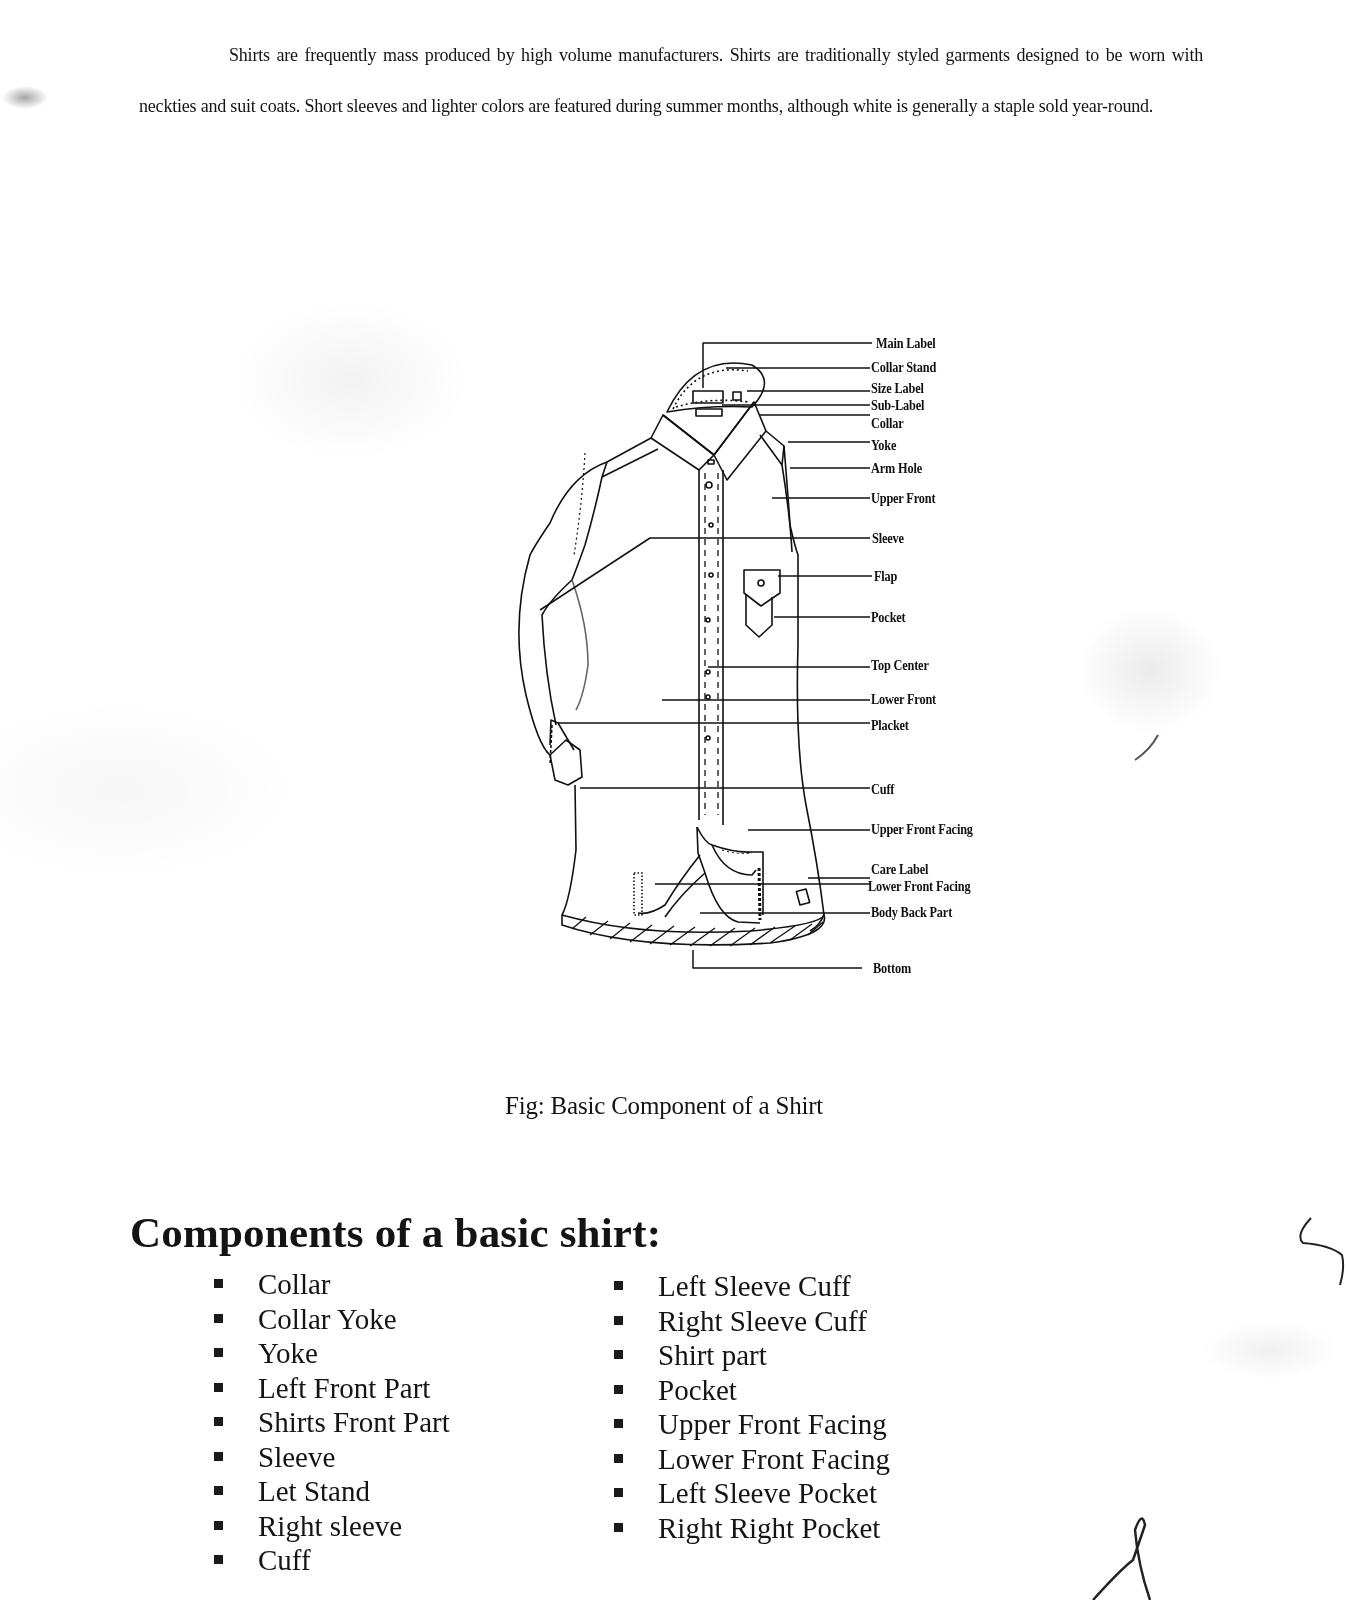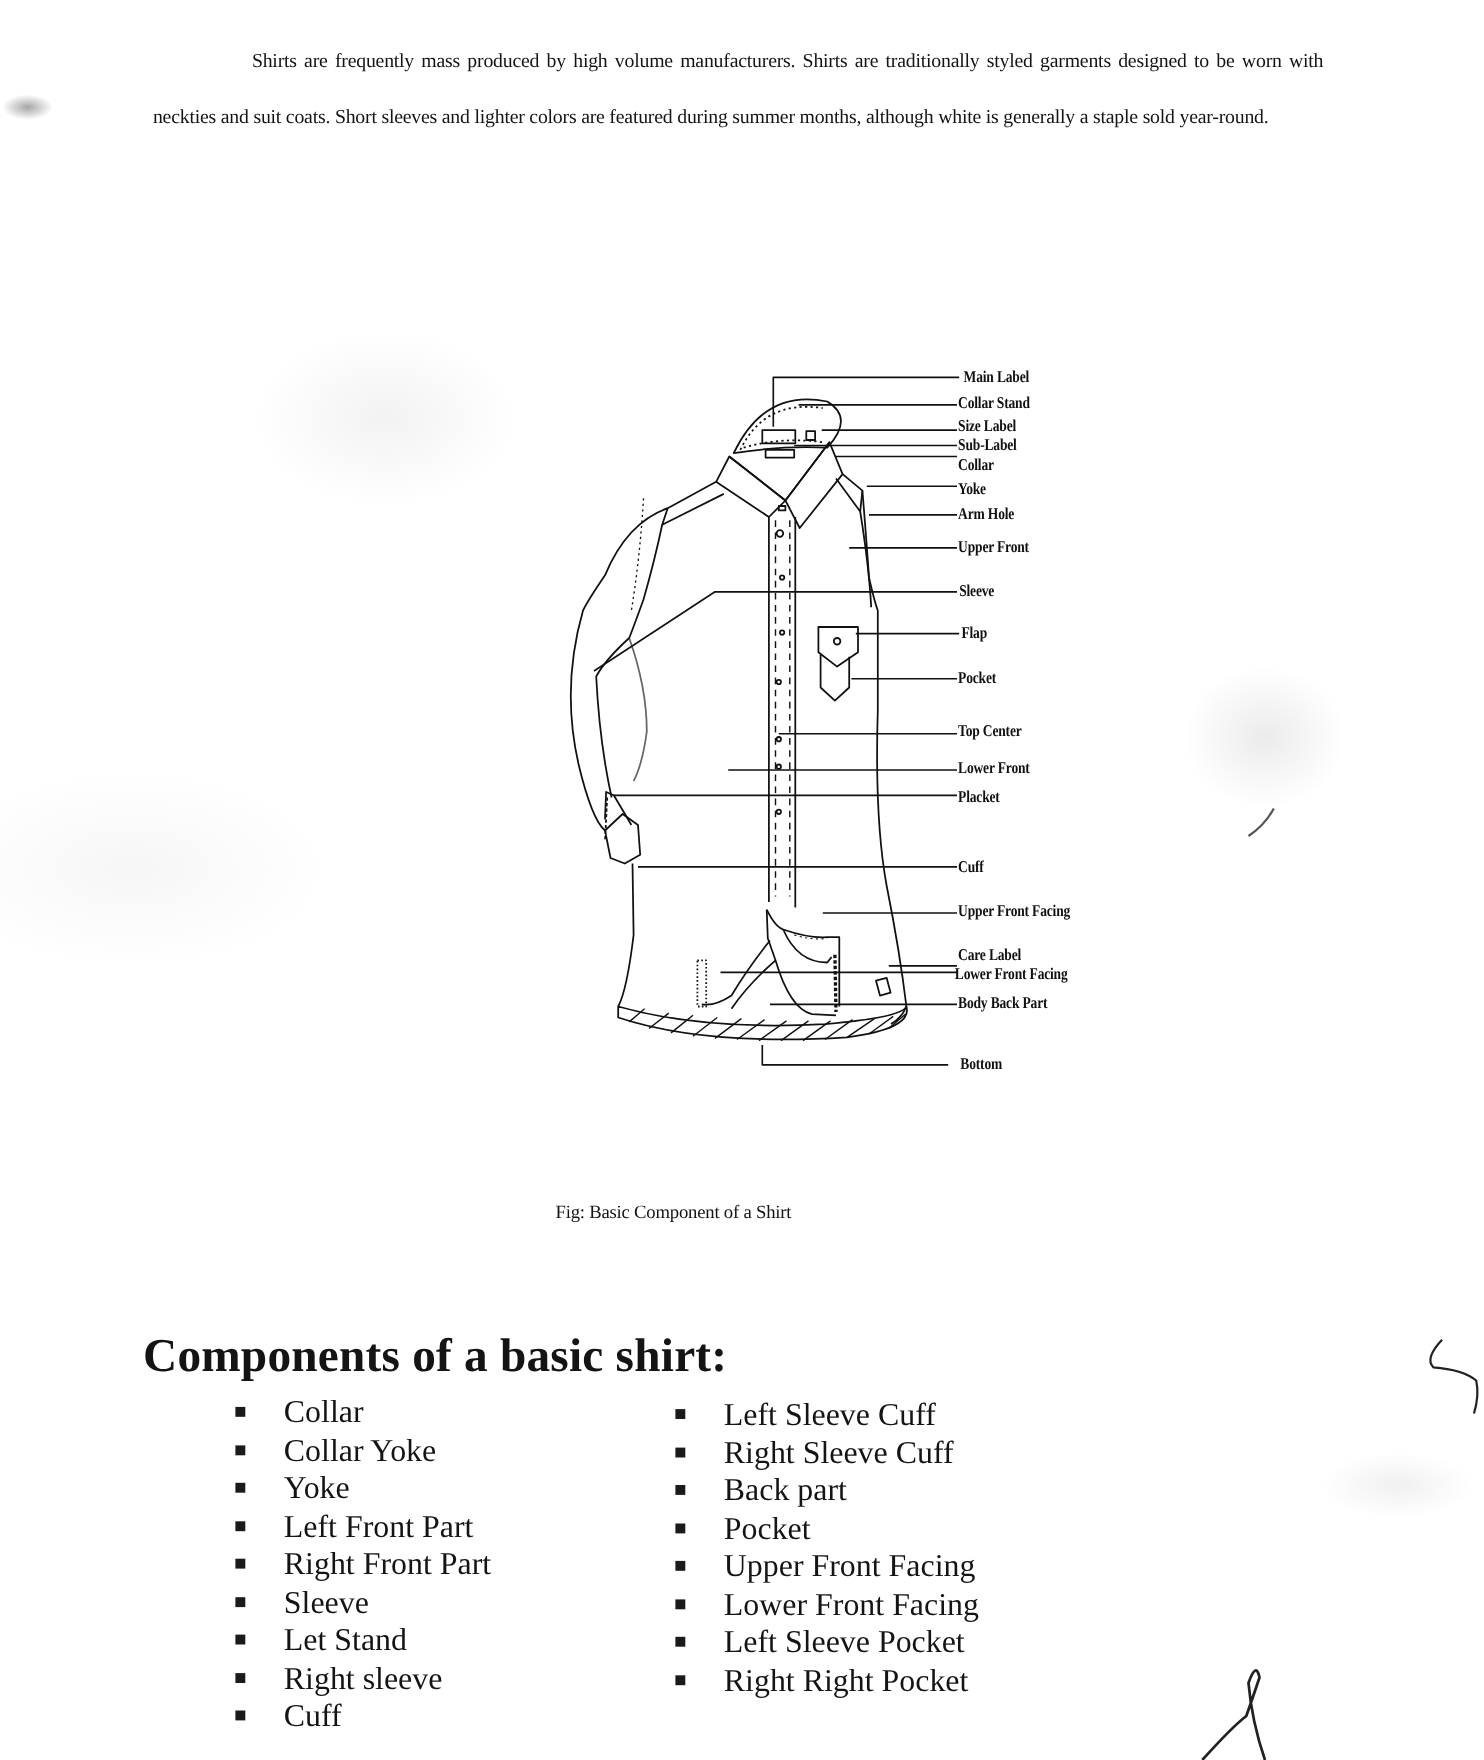--- a/index.html
+++ b/index.html
@@ -18,21 +18,21 @@
   .para .indent { display: inline-block; width: 90px; }
   .diagram { position: absolute; left: 490px; top: 325px; width: 530px; height: 670px; }
   .diagram svg { position: absolute; left: 0; top: 0; }
   .callout {
     position: absolute; font-family: "Liberation Serif", serif; font-weight: bold;
     font-size: 15px; line-height: 15px; white-space: nowrap; color: #111;
     transform: scaleX(0.82); transform-origin: left center; letter-spacing: -0.2px;
   }
   .caption {
     position: absolute; left: 505px; top: 1092px;
-    font-size: 17px; letter-spacing: -0.2px;
+    font-size: 25px; letter-spacing: -0.2px;
   }
   .heading {
     position: absolute; left: 130px; top: 1208px;
     font-size: 43px; font-weight: bold; letter-spacing: 0.2px;
   }
   .list { position: absolute; margin: 0; padding: 0; list-style: none; }
   .list li { position: relative; height: 34.5px; font-family: "Liberation Sans", sans-serif; font-size: 28px; line-height: 34px; }
   .list li .bullet {
     position: absolute; left: 0; top: 12px; width: 9px; height: 9px; background: #1a1a1a;
   }
@@ -191,21 +191,21 @@
   <li>
       <span class="bullet"></span>
       <span class="txt">Yoke</span>
     </li>
   <li>
       <span class="bullet"></span>
       <span class="txt">Left Front Part</span>
     </li>
   <li>
       <span class="bullet"></span>
-      <span class="txt">Right Front Part</span>
+      <span class="txt">Shirts Front Part</span>
     </li>
   <li>
       <span class="bullet"></span>
       <span class="txt">Sleeve</span>
     </li>
   <li>
       <span class="bullet"></span>
       <span class="txt">Let Stand</span>
     </li>
   <li>
@@ -222,21 +222,21 @@
   <li>
       <span class="bullet"></span>
       <span class="txt">Left Sleeve Cuff</span>
     </li>
   <li>
       <span class="bullet"></span>
       <span class="txt">Right Sleeve Cuff</span>
     </li>
   <li>
       <span class="bullet"></span>
-      <span class="txt">Back part</span>
+      <span class="txt">Shirt part</span>
     </li>
   <li>
       <span class="bullet"></span>
       <span class="txt">Pocket</span>
     </li>
   <li>
       <span class="bullet"></span>
       <span class="txt">Upper Front Facing</span>
     </li>
   <li>

